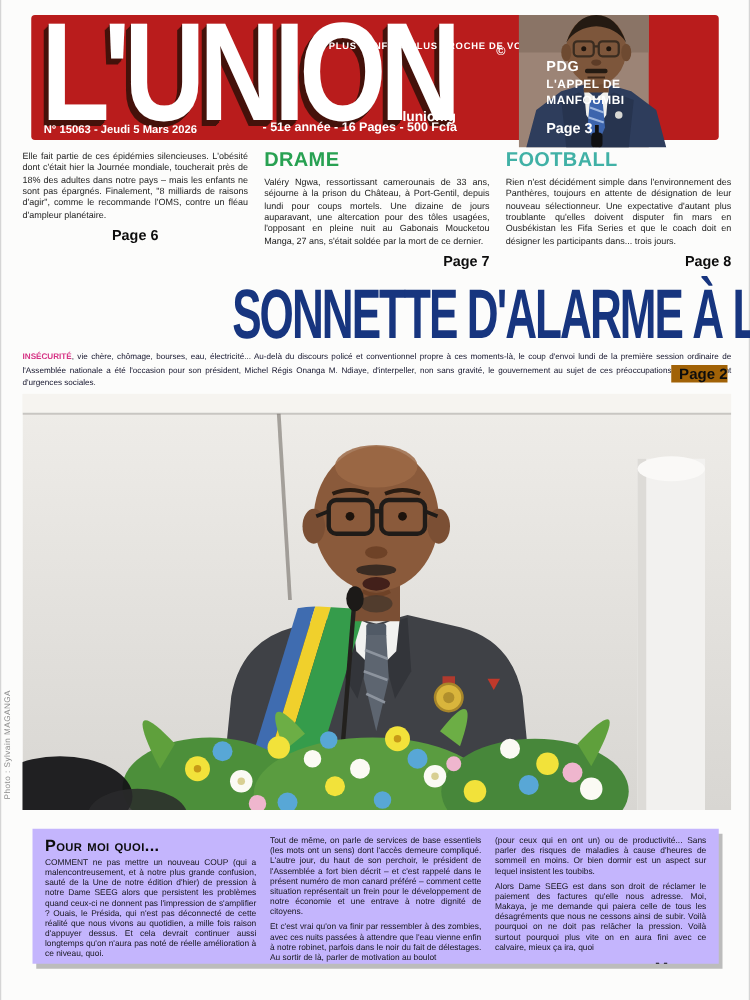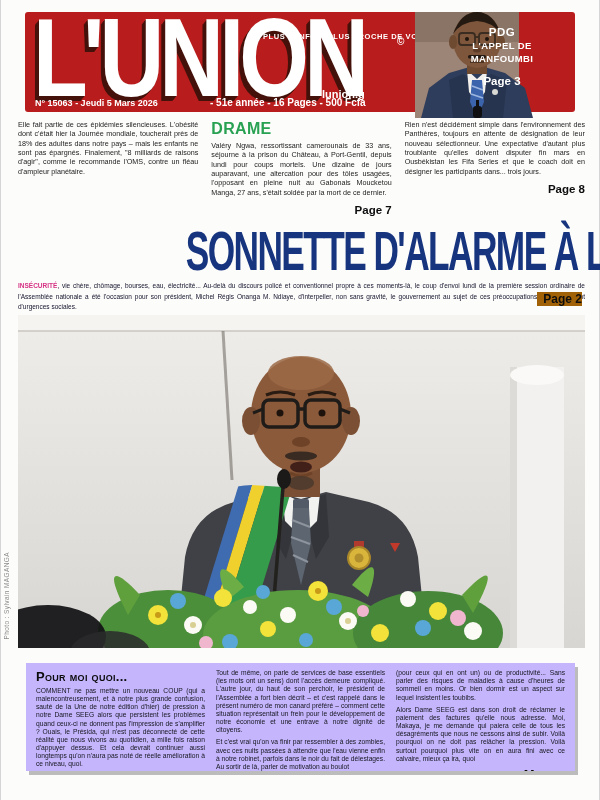--- a/index.html
+++ b/index.html
@@ -9,21 +9,21 @@
   .masthead{position:absolute;left:25px;top:12px;width:550px;height:100px;background:#b91c1c;border-radius:3px;}
   .logo{position:absolute;left:8px;top:-20px;font-size:112px;font-weight:900;letter-spacing:-6px;
         color:#fff;white-space:nowrap;transform:scaleX(.8);transform-origin:left center;line-height:1.18;
         text-shadow:-1px 1px 0 #45120b,-2px 2px 0 #45120b,-3px 3px 0 #45120b,-4px 4px 0 #45120b,-5px 5px 0 #45120b;}
   .logo-mark{position:absolute;left:372px;top:24px;color:#fff;font-size:10px;font-weight:700;}
   .tagline{position:absolute;left:238px;top:20px;color:#fff;font-size:7.5px;font-weight:700;letter-spacing:.6px;white-space:nowrap;}
   .issue{position:absolute;left:10px;bottom:4px;color:#fff;font-size:9px;font-weight:700;white-space:nowrap;}
   .edition{position:absolute;left:185px;bottom:4px;color:#fff;font-size:10px;font-weight:600;white-space:nowrap;}
   .website{position:absolute;left:297px;bottom:12px;color:#fff;font-size:11px;font-weight:800;white-space:nowrap;}
   .mini-photo{position:absolute;left:415px;top:0;width:122px;height:118px;z-index:5;}
-  .pdg-block{position:absolute;right:33px;top:26px;width:130px;text-align:center;color:#fff;z-index:6;}
+  .pdg-block{position:absolute;right:33px;top:48px;width:130px;text-align:left;color:#fff;z-index:6;}
   .pdg-kicker{font-size:11.5px;font-weight:900;letter-spacing:.5px;}
   .pdg-line{font-size:9.5px;font-weight:600;letter-spacing:.4px;margin-top:2px;}
   .pdg-page{font-size:11.5px;font-weight:900;margin-top:11px;}
   
   .teasers{position:absolute;left:18px;top:120px;width:567px;display:flex;gap:13px;}
   .teaser{flex:1;}
   .teaser-h{font-size:16px;font-weight:900;letter-spacing:.3px;margin:0 0 3px 0;}
   .t-sante{color:#a03a9a}.t-drame{color:#28a152}.t-foot{color:#41b1a6}
   .teaser-body{font-size:7.2px;line-height:1.3;color:#1c1c1c;text-align:justify;}
   .teaser-page{font-size:11.5px;font-weight:900;color:#0d0d0d;margin-top:7px;}
@@ -97,27 +97,29 @@
   <div class="pdg-block">
     <div class="pdg-kicker">PDG</div>
     <div class="pdg-line">L'APPEL DE</div>
     <div class="pdg-line">MANFOUMBI</div>
     <div class="pdg-page">Page 3</div>
   </div>
 
   <div class="teasers">
     <div class="teaser">
       <div class="teaser-body">Elle fait partie de ces épidémies silencieuses. L'obésité dont c'était hier la Journée mondiale, toucherait près de 18% des adultes dans notre pays – mais les enfants ne sont pas épargnés. Finalement, "8 milliards de raisons d'agir", comme le recommande l'OMS, contre un fléau d'ampleur planétaire.</div>
+      <div class="teaser-page pc">Page 6</div>
     </div>
     <div class="teaser">
       <div class="teaser-h t-drame">DRAME</div>
       <div class="teaser-body">Valéry Ngwa, ressortissant camerounais de 33 ans, séjourne à la prison du Château, à Port-Gentil, depuis lundi pour coups mortels. Une dizaine de jours auparavant, une altercation pour des tôles usagées, l'opposant en pleine nuit au Gabonais Moucketou Manga, 27 ans, s'était soldée par la mort de ce dernier.</div>
       <div class="teaser-page pr">Page 7</div>
     </div>
     <div class="teaser">
+      <div class="teaser-h t-foot">FOOTBALL</div>
       <div class="teaser-body">Rien n'est décidément simple dans l'environnement des Panthères, toujours en attente de désignation de leur nouveau sélectionneur. Une expectative d'autant plus troublante qu'elles doivent disputer fin mars en Ousbékistan les Fifa Series et que le coach doit en désigner les participants dans... trois jours.</div>
       <div class="teaser-page pr">Page 8</div>
     </div>
   </div>
 
   <div class="headline">
     <span>SONNETTE D'ALARME À L'ASSEMBLÉE</span>
   </div>
   <div class="standfirst"><span class="kicker">INSÉCURITÉ</span><span>, vie chère, chômage, bourses, eau, électricité... Au-delà du discours policé et conventionnel propre à ces moments-là, le coup d'envoi lundi de la première session ordinaire de l'Assemblée nationale a été l'occasion pour son président, Michel Régis Onanga M. Ndiaye, d'interpeller, non sans gravité, le gouvernement au sujet de ces préoccupations qui sont autant d'urgences sociales.</span></div>
   <div class="lead-page">Page 2</div>

